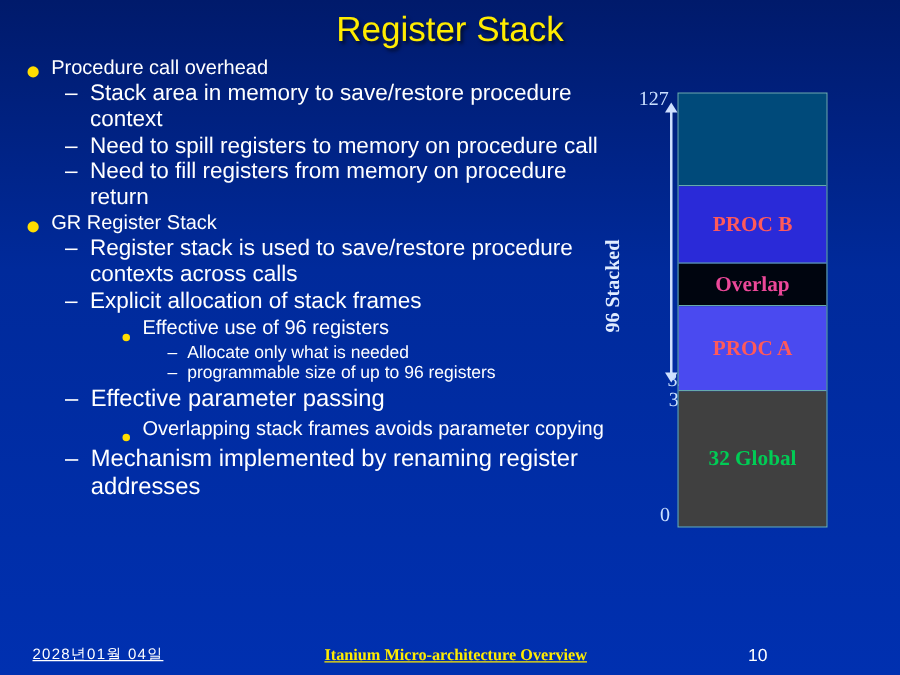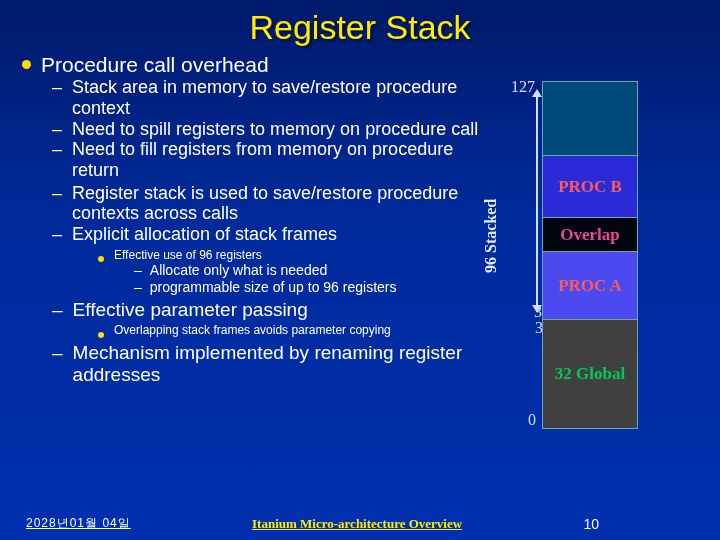--- a/index.html
+++ b/index.html
@@ -8,54 +8,54 @@
     height: 540px;
     background: linear-gradient(to bottom, #001a6b 0%, #002a9b 40%, #0030b0 100%);
     font-family: Arial, sans-serif;
     color: #fff;
     position: relative;
     overflow: hidden;
   }
   .slide { padding: 8px 18px 0 18px; height: 100%; position: relative; }
   .title {
     color: #ffec00;
-    font-size: 34px;
+    font-size: 28px;
     font-weight: normal;
     text-align: center;
     text-shadow: 2px 2px 3px rgba(0,0,0,0.6);
     margin-bottom: 6px;
   }
   .content { display: flex; }
   .left { width: 470px; font-size: 18px; line-height: 1.15; }
   .right { width: 200px; padding-top: 28px; position: relative; }
 
   ul { list-style: none; }
   .lvl1 > li { margin-bottom: 2px; }
   .lvl1 > li > .row { display: flex; align-items: flex-start; }
   .dot { width: 9px; height: 9px; border-radius: 50%; background: #ffdd00; margin: 7px 10px 0 4px; flex-shrink: 0; }
-  .lvl1-text { font-size: 21px; }
+  .lvl1-text { font-size: 16px; }
 
   .lvl2 { margin-left: 34px; }
   .lvl2 > li { display: flex; align-items: flex-start; font-size: 18px; margin-bottom: 0px; }
   .dash2 { color: #fff; margin-right: 10px; flex-shrink: 0; }
 
   .lvl3 { margin-left: 76px; }
-  .lvl3 > li { display: flex; align-items: flex-end; font-size: 12px; margin-top: 4px; }
+  .lvl3 > li { display: flex; align-items: flex-end; font-size: 16px; margin-top: 4px; }
   .dot3 { width: 6px; height: 6px; border-radius: 50%; background: #ffdd00; margin: 6px 10px 0 4px; flex-shrink: 0; }
 
   .lvl4 { margin-left: 116px; }
   .lvl4 > li { display: flex; align-items: flex-start; font-size: 14px; }
   .dash4 { margin-right: 8px; }
 
   .lvl2b { margin-left: 34px; }
   .lvl2b > li { display: flex; align-items: flex-start; font-size: 19px; margin-top: 4px; }
 
   
   .diagram { position: relative; width: 180px; height: 352px; }
-  .stackbox { position: absolute; left: 54px; top: 0; width: 96px; border: 1px solid #6aa; }
+  .stackbox { position: absolute; left: 54px; top: 0; width: 120px; border: 1px solid #6aa; }
   .seg { border-bottom: 1px solid #6aa; display: flex; align-items: center; justify-content: center; color: #ff5a5a; font-size: 17px; font-family: 'Times New Roman', serif; font-weight: bold; }
   .seg.top { height: 74px; background: #004a7a; }
   .seg.procb { height: 62px; background: #2a2ad8; }
   .seg.overlap { height: 34px; background: #00050f; color: #ec4899; }
   .seg.proca { height: 68px; background: #4a4af0; }
   .seg.global { height: 108px; background: #404040; color: #00cc55; border-bottom: none; }
 
   .num { position: absolute; font-family: 'Times New Roman', serif; font-size: 16px; color: #cae0ff; font-weight: normal; }
   .n127 { left: 23px; top: -3px; }
   .n32  { left: 46px; top: 222px; }
@@ -74,21 +74,21 @@
   .date {
     font-size: 12px; color: #fff; margin-left: 26px;
     text-decoration: underline;
     letter-spacing: 1px;
   }
   .ftitle {
     flex: 1; text-align: center;
     color: #ffec00; font-size: 13px; font-family: 'Times New Roman', serif;
     text-decoration: underline; font-weight: bold;
   }
-  .slidenum { font-size: 14px; color: #fff; margin-right: 29px; }
+  .slidenum { font-size: 14px; color: #fff; margin-right: 14px; }
 </style>
 </head>
 <body>
 
 <div class="slide">
   <h1 class="title">Register Stack</h1>
 
   <div class="content">
     <div class="left">
 
@@ -108,20 +108,24 @@
                 <span>Need to spill registers to memory on procedure call</span>
               </li>
             <li>
                 <span class="dash2">–</span>
                 <span>Need to fill registers from memory on procedure return</span>
               </li>
           </ul>
         </li>
 
         <li>
+          <div class="row">
+            <span class="dot"></span>
+            <span class="lvl1-text">GR Register Stack</span>
+          </div>
           <ul class="lvl2">
             <li>
                 <span class="dash2">–</span>
                 <span>Register stack is used to save/restore procedure contexts across calls</span>
               </li>
             <li>
                 <span class="dash2">–</span>
                 <span>Explicit allocation of stack frames</span>
               </li>
           </ul>

